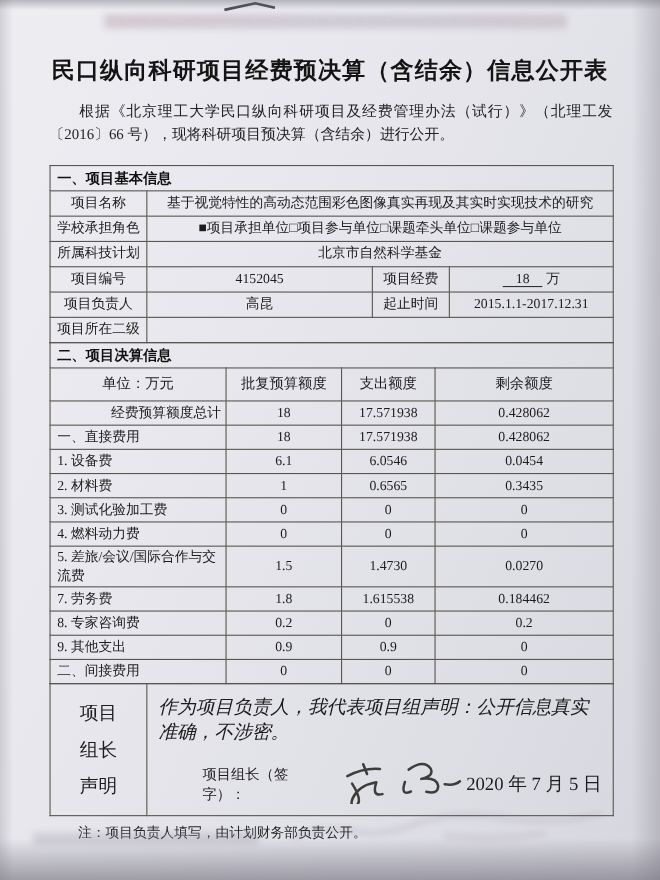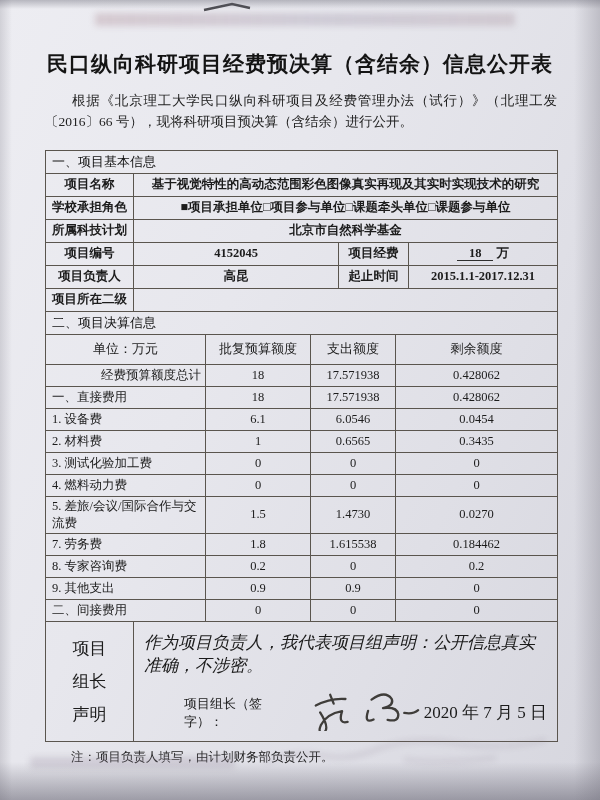--- a/index.html
+++ b/index.html
@@ -41,25 +41,25 @@
   }
   .formwrap{margin:17px 43px 0 45px;width:512px;}
   table{border-collapse:collapse;table-layout:fixed;width:512px;}
   table+table{margin-top:-1px;}
   td{
     border:1px solid #5a554e;font-size:12.5px;padding:1px 4px;
     color:#1c1c1c;vertical-align:middle;
   }
   tr.sec td{
     font-family:"Liberation Sans","DejaVu Sans",sans-serif;
-    font-weight:normal;font-size:13px;text-align:left;padding:2px 6px;height:17px;color:#111;
+    font-weight:bold;font-size:13px;text-align:left;padding:2px 6px;height:17px;color:#111;
   }
   .c{text-align:right;}
   .lblc{text-align:center;}
-  .basic td{height:20px;font-weight:bold;}
+  .basic td{height:20px;}
   .basic .val{text-align:center;}
   .num{text-align:center;font-family:"Liberation Serif","DejaVu Serif",serif;}
   .budget td{height:19px;}
   .budget tr.hdr td{height:27px;text-align:center;font-size:13px;}
   .budget .rowlbl{padding-left:6px;}
   .u{border-bottom:1px solid #2f2f2f;padding:0 12px;}
   .decl-side{text-align:center;font-size:17px;line-height:1.95;}
   .decl-main{vertical-align:top;padding:5px 8px 4px 10px;height:86px;}
   .stmt{font-size:17px;margin-top:4px;color:#1b1b1b;font-style:italic;}
   .signrow{display:flex;align-items:center;margin-top:12px;}

